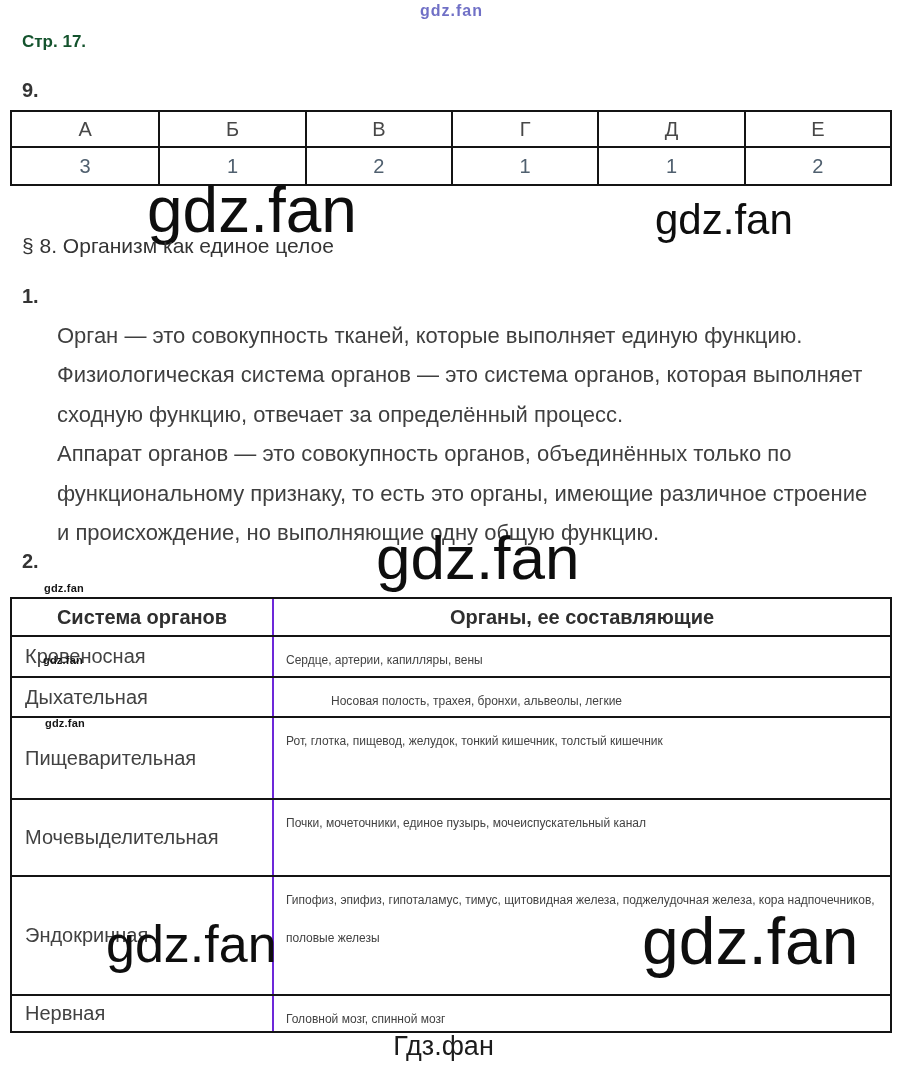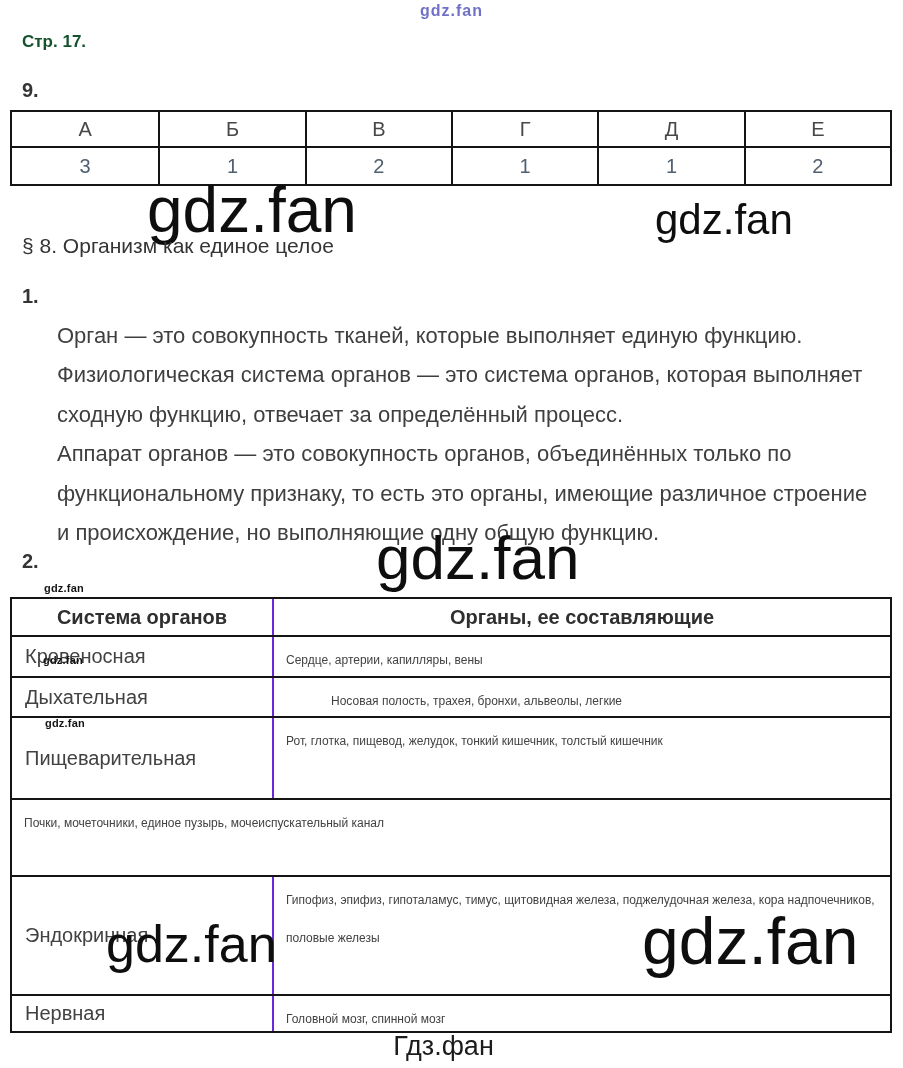--- a/index.html
+++ b/index.html
@@ -153,20 +153,21 @@
     </div>
     <div class="row r2">
       <div class="c1">Дыхательная</div>
       <div class="c2">Носовая полость, трахея, бронхи, альвеолы, легкие</div>
     </div>
     <div class="row r3">
       <div class="c1">Пищеварительная</div>
       <div class="c2">Рот, глотка, пищевод, желудок, тонкий кишечник, толстый кишечник</div>
     </div>
     <div class="row r4">
+      <div class="c1">Мочевыделительная</div>
       <div class="c2">Почки, мочеточники, единое пузырь, мочеиспускательный канал</div>
     </div>
     <div class="row r5">
       <div class="c1">Эндокринная</div>
       <div class="c2">Гипофиз, эпифиз, гипоталамус, тимус, щитовидная железа, поджелудочная железа, кора надпочечников, половые железы</div>
     </div>
     <div class="row r6">
       <div class="c1">Нервная</div>
       <div class="c2">Головной мозг, спинной мозг</div>
     </div>

